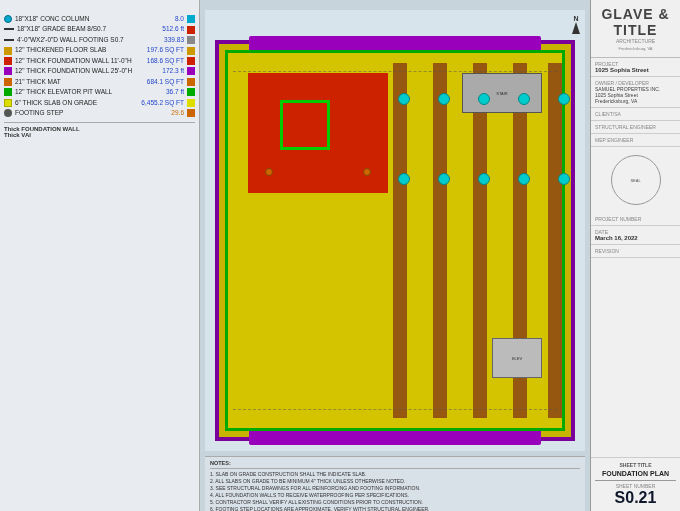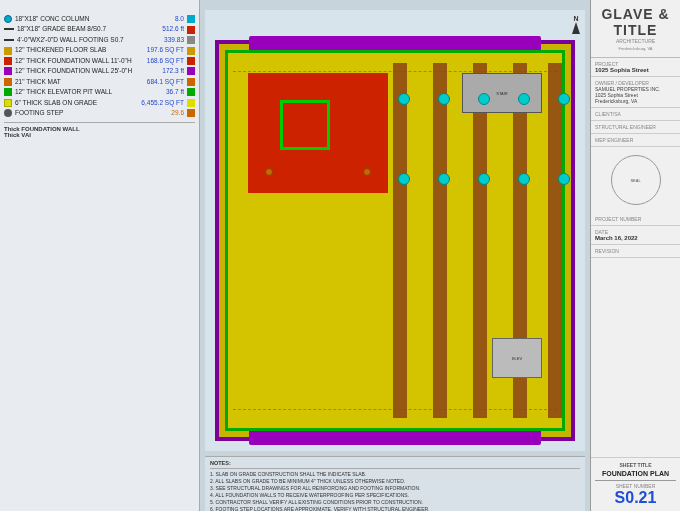--- a/index.html
+++ b/index.html
@@ -296,21 +296,21 @@
       font-size: 7px;
       font-weight: bold;
       color: #222;
       text-align: center;
       margin-top: 2px;
     }
 
     .sheet-number {
       font-size: 16px;
       font-weight: bold;
-      color: #1d4ed8;
+      color: #0f172a;
       text-align: center;
     }
   </style>
 </head>
 <body>
 
 <div class="main-container">
 
   <div class="legend-panel">
     <div style="height:10px;"></div>

